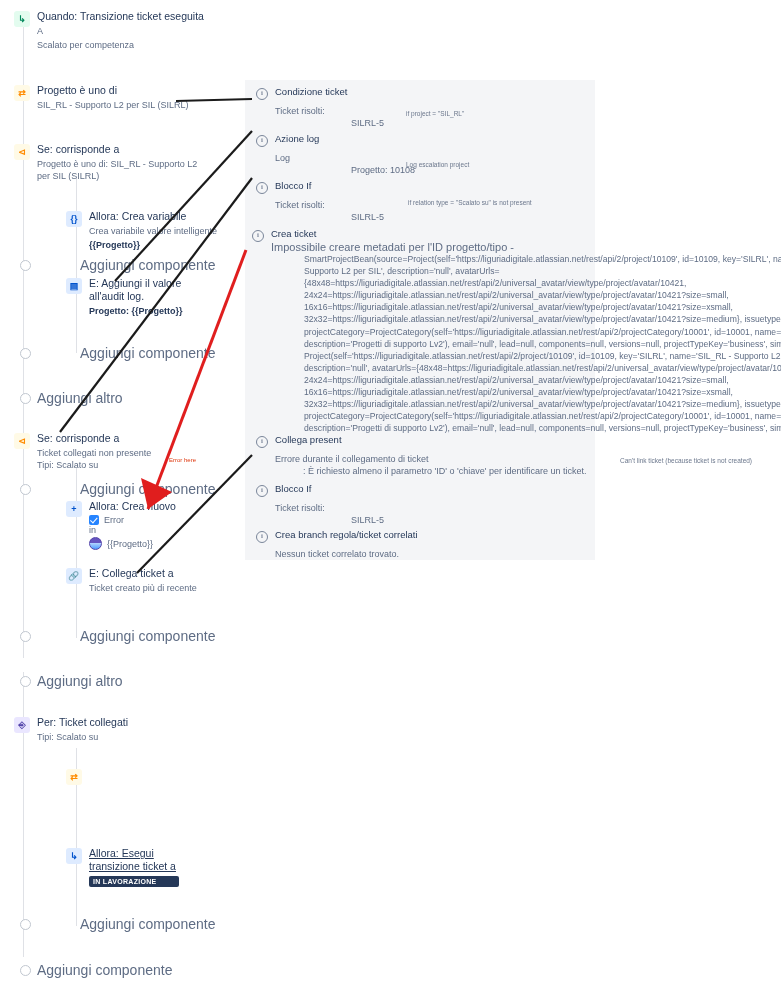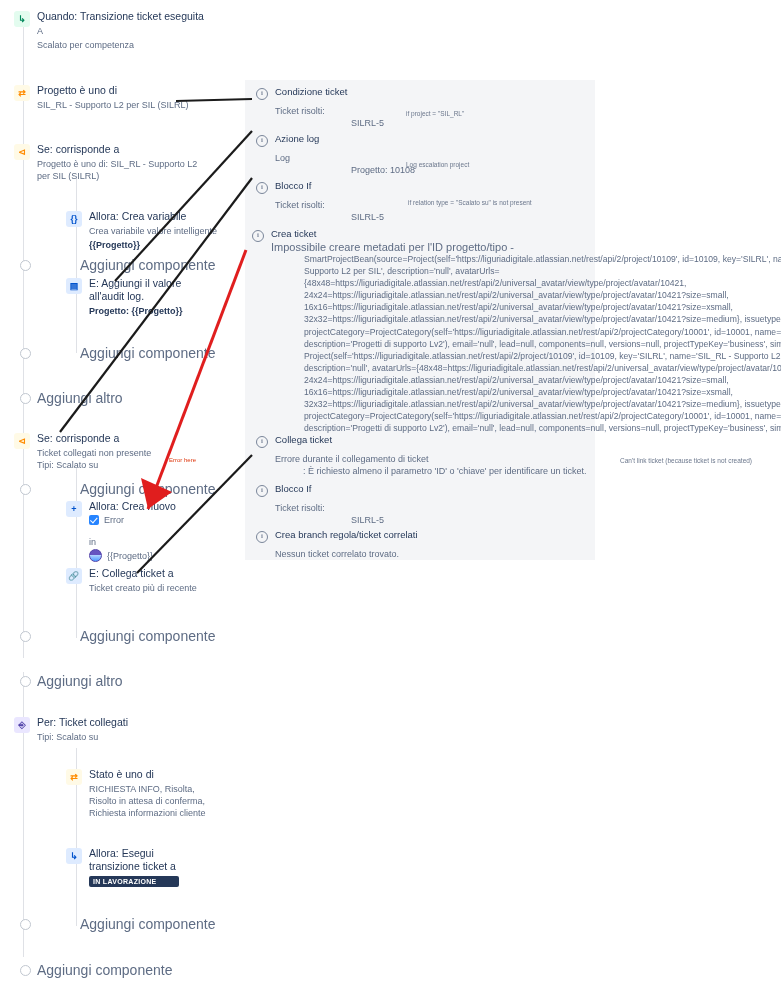--- a/index.html
+++ b/index.html
@@ -177,21 +177,21 @@
 </div>
 
 <div class="rule-item" style="left:66px;top:500px;width:180px;">
   <span class="rule-icon ic-blue">+</span>
   <span class="rule-body">
     <span class="rule-title">Allora: Crea nuovo</span>
     <span class="mini">
       <span class="chk"></span>
       <span class="mini-txt">Error</span>
     </span>
-    <span class="mini-txt" style="margin-top:12px;">in</span>
+    <span class="mini-txt" style="margin-top:0;">in</span>
     <span class="mini">
       <span class="proj-glyph"></span>
       <span class="mini-txt">{{Progetto}}</span>
     </span>
   </span>
 </div>
 
 <div class="rule-item" style="left:66px;top:567px;width:180px;">
   <span class="rule-icon ic-blue">🔗</span>
   <span class="rule-body">
@@ -213,30 +213,26 @@
 <div class="rule-item" style="left:14px;top:716px;width:180px;">
   <span class="rule-icon ic-purple">⎆</span>
   <span class="rule-body">
     <span class="rule-title">Per: Ticket collegati</span>
     <span class="rule-sub">Tipi: Scalato su</span>
   </span>
 </div>
 
 <div class="rule-item" style="left:66px;top:768px;width:180px;">
   <span class="rule-icon ic-yellow">⇄</span>
-  <span class="rule-body">
-    <span class="rule-title">Stato è uno di</span>
-    <span class="rule-sub" style="width:128px;">RICHIESTA INFO, Risolta, Risolto in attesa di conferma, Richiesta informazioni cliente</span>
-  </span>
 </div>
 
 <div class="rule-item" style="left:66px;top:847px;width:180px;">
   <span class="rule-icon ic-blue">↳</span>
   <span class="rule-body">
-    <span class="rule-title" style="width:90px;">Allora: Esegui transizione ticket a</span>
+    <span class="rule-title" style="width:90px;text-decoration:underline;">Allora: Esegui transizione ticket a</span>
     <span class="badge">IN LAVORAZIONE</span>
   </span>
 </div>
 
 <div class="add-row" style="left:20px;top:916px;">
   <span class="add-dot"></span>
   <span class="add-label" style="margin-left:41px;">Aggiungi componente</span>
 </div>
 
 <div class="add-row" style="left:20px;top:962px;">
@@ -294,21 +290,21 @@
 24x24=https://liguriadigitale.atlassian.net/rest/api/2/universal_avatar/view/type/project/avatar/10421?size=small,
 16x16=https://liguriadigitale.atlassian.net/rest/api/2/universal_avatar/view/type/project/avatar/10421?size=xsmall,
 32x32=https://liguriadigitale.atlassian.net/rest/api/2/universal_avatar/view/type/project/avatar/10421?size=medium}, issuetypes=null,
 projectCategory=ProjectCategory(self='https://liguriadigitale.atlassian.net/rest/api/2/projectCategory/10001', id=10001, name='Live
 description='Progetti di supporto Lv2'), email='null', lead=null, components=null, versions=null, projectTypeKey='business', simplified</div>
 </div>
 
 <div class="log-entry" style="left:256px;top:434px;">
   <span class="info-icon">i</span>
   <span class="log-body">
-    <span class="log-title">Collega ticket</span>
+    <span class="log-title">Collega present</span>
     <span class="log-sub">Errore durante il collegamento di ticket</span>
     <span class="log-val2">: È richiesto almeno il parametro 'ID' o 'chiave' per identificare un ticket.</span>
   </span>
 </div>
 
 <div class="log-entry" style="left:256px;top:483px;">
   <span class="info-icon">i</span>
   <span class="log-body">
     <span class="log-title">Blocco If</span>
     <span class="log-sub">Ticket risolti:</span>

